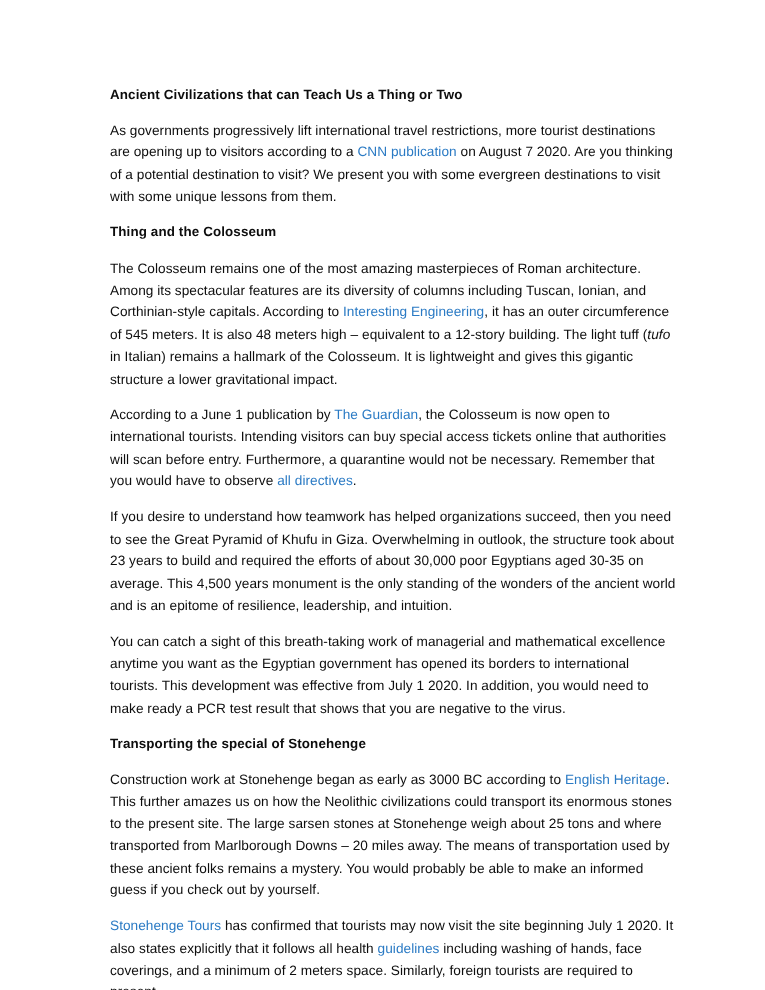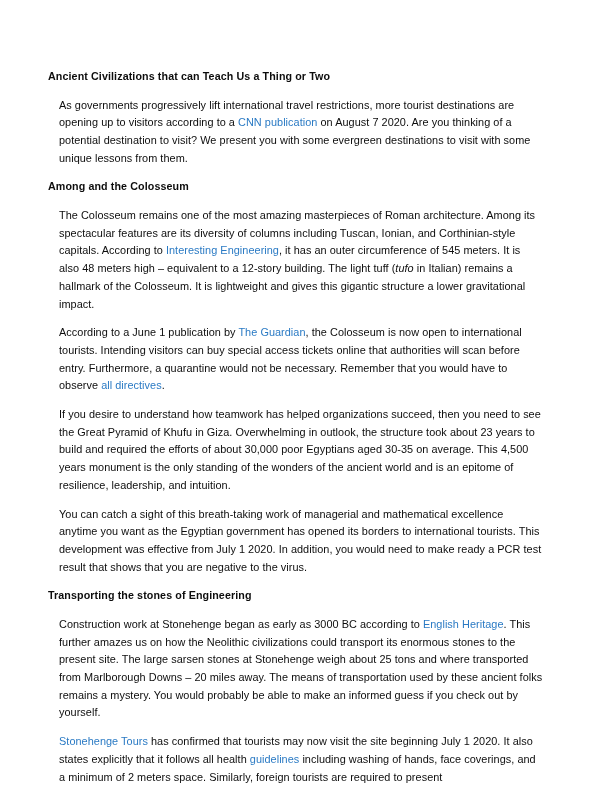--- a/index.html
+++ b/index.html
@@ -12,35 +12,35 @@
     height: 792px;
     overflow: hidden;
     font-family: "Liberation Sans", sans-serif;
     color: #0d0d0d;
     -webkit-font-smoothing: antialiased;
   }
   .page {
     box-sizing: border-box;
     width: 612px;
     height: 792px;
-    padding: 68px 69px 0 48px;
+    padding: 68px 69px 0 88px;
     background: #ffffff;
   }
   h2.section-heading {
     font-size: 10.7px;
     line-height: 17.6px;
     font-weight: bold;
     margin: 0 0 11px 0;
     letter-spacing: 0.01em;
     color: #0d0d0d;
   }
   p.body-text {
     font-size: 10.9px;
     line-height: 17.7px;
-    margin: 0 0 11px 11px;
+    margin: 0 0 11px 0;
     color: #0d0d0d;
     text-align: left;
     letter-spacing: 0.004em;
   }
   p.body-text:last-child {
     margin-bottom: 0;
   }
   .heading-block {
     margin-top: 9px;
   }
@@ -57,30 +57,30 @@
 </style>
 </head>
 <body>
 
 <div class="page">
 
   <h2 class="section-heading">Ancient Civilizations that can Teach Us a Thing or Two</h2>
 
   <p class="body-text"><span>As governments progressively lift international travel restrictions, more tourist destinations are opening up to visitors according to a </span><a class="doc-link" href="#">CNN publication</a><span> on August 7 2020.  Are you thinking of a potential destination to visit? We present you with some evergreen destinations to visit with some unique lessons from them.</span></p>
 
-  <h2 class="section-heading heading-block">Among and the Colosseum</h2>
+  <h2 class="section-heading heading-block">Thing and the Colosseum</h2>
 
   <p class="body-text"><span>The Colosseum remains one of the most amazing masterpieces of Roman architecture.  Among its spectacular features are its diversity of columns including Tuscan, Ionian, and Corthinian-style capitals.  According to </span><a class="doc-link" href="#">Interesting Engineering</a><span>, it has an outer circumference of 545 meters.  It is also 48 meters high – equivalent to a 12-story building.  The light tuff (</span><em class="term">tufo</em><span> in Italian) remains a hallmark of the Colosseum.  It is lightweight and gives this gigantic structure a lower gravitational impact.</span></p>
 
   <p class="body-text"><span>According to a June 1 publication by </span><a class="doc-link" href="#">The Guardian</a><span>, the Colosseum is now open to international tourists.  Intending visitors can buy special access tickets online that authorities will scan before entry.  Furthermore, a quarantine would not be necessary.  Remember that you would have to observe </span><a class="doc-link" href="#">all directives</a><span>.</span></p>
 
 
   <p class="body-text">If you desire to understand how teamwork has helped organizations succeed, then you need to see the Great Pyramid of Khufu in Giza.   Overwhelming in outlook, the structure took about 23 years to build and required the efforts of about 30,000 poor Egyptians aged 30-35 on average.  This 4,500 years monument is the only standing of the wonders of the ancient world and is an epitome of resilience, leadership, and intuition.</p>
 
   <p class="body-text">You can catch a sight of this breath-taking work of managerial and mathematical excellence anytime you want as the Egyptian government has opened its borders to international tourists.  This development was effective from July 1 2020.  In addition, you would need to make ready a PCR test result that shows that you are negative to the virus.</p>
 
-  <h2 class="section-heading heading-block">Transporting the stones of Engineering</h2>
+  <h2 class="section-heading heading-block">Transporting the special of Stonehenge</h2>
 
   <p class="body-text"><span>Construction work at Stonehenge began as early as 3000 BC according to </span><a class="doc-link" href="#">English Heritage</a><span>.  This further amazes us on how the Neolithic civilizations could transport its enormous stones to the present site.  The large sarsen stones at Stonehenge weigh about 25 tons and where transported from Marlborough Downs – 20 miles away. The means of transportation used by these ancient folks remains a mystery.  You would probably be able to make an informed guess if you check out by yourself.</span></p>
 
   <p class="body-text"><a class="doc-link" href="#">Stonehenge Tours</a><span> has confirmed that tourists may now visit the site beginning July 1 2020.  It also states explicitly that it follows all health </span><a class="doc-link" href="#">guidelines</a><span> including washing of hands, face coverings, and a minimum of 2 meters space.  Similarly, foreign tourists are required to present</span></p>
 
 </div>
 
 </body></html>

